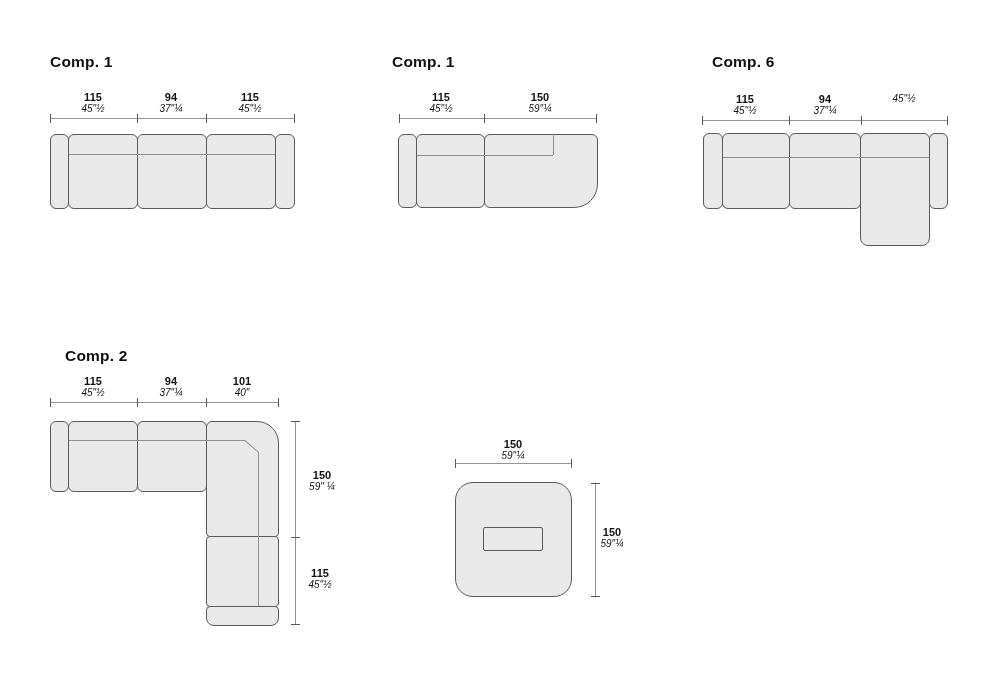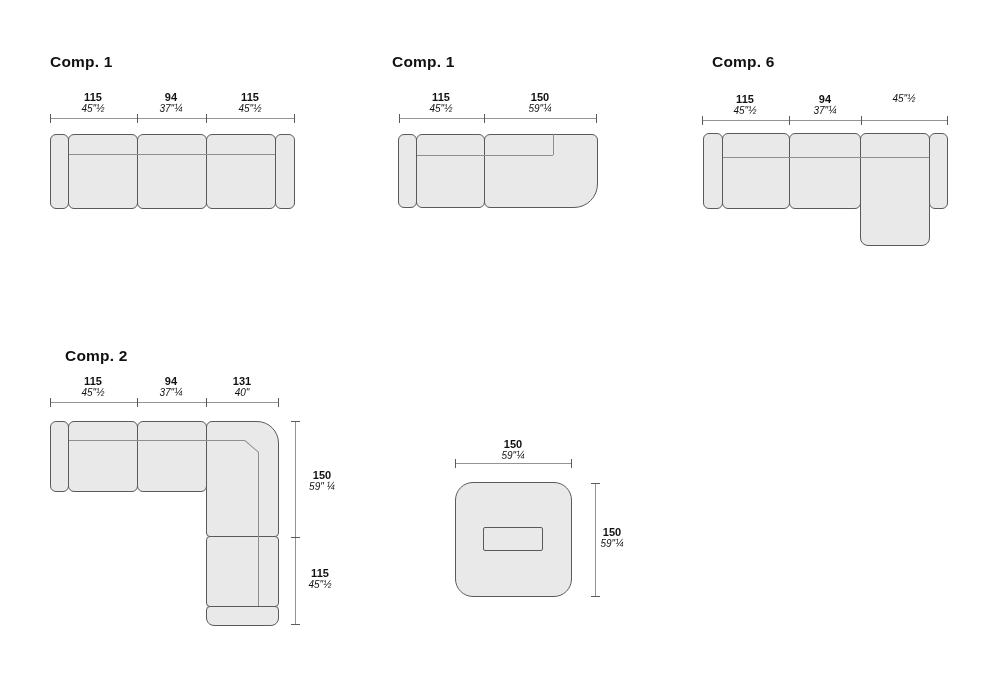--- a/index.html
+++ b/index.html
@@ -118,21 +118,21 @@
 
     <div class="dim-label" style="left:93px;top:375px">
       <span class="cm">115</span>
       <span class="in">45"½</span>
     </div>
     <div class="dim-label" style="left:171px;top:375px">
       <span class="cm">94</span>
       <span class="in">37"¼</span>
     </div>
     <div class="dim-label" style="left:242px;top:375px">
-      <span class="cm">131</span>
+      <span class="cm">101</span>
       <span class="in">40"</span>
     </div>
 
     <div class="hdim" style="left:50px;top:402px;width:229px"></div>
     <div class="tick-v" style="left:50px;top:398px"></div>
     <div class="tick-v" style="left:137px;top:398px"></div>
     <div class="tick-v" style="left:206px;top:398px"></div>
     <div class="tick-v" style="left:278px;top:398px"></div>
 
     <div class="module" style="left:50px;top:421px;width:19px;height:71px"></div>

